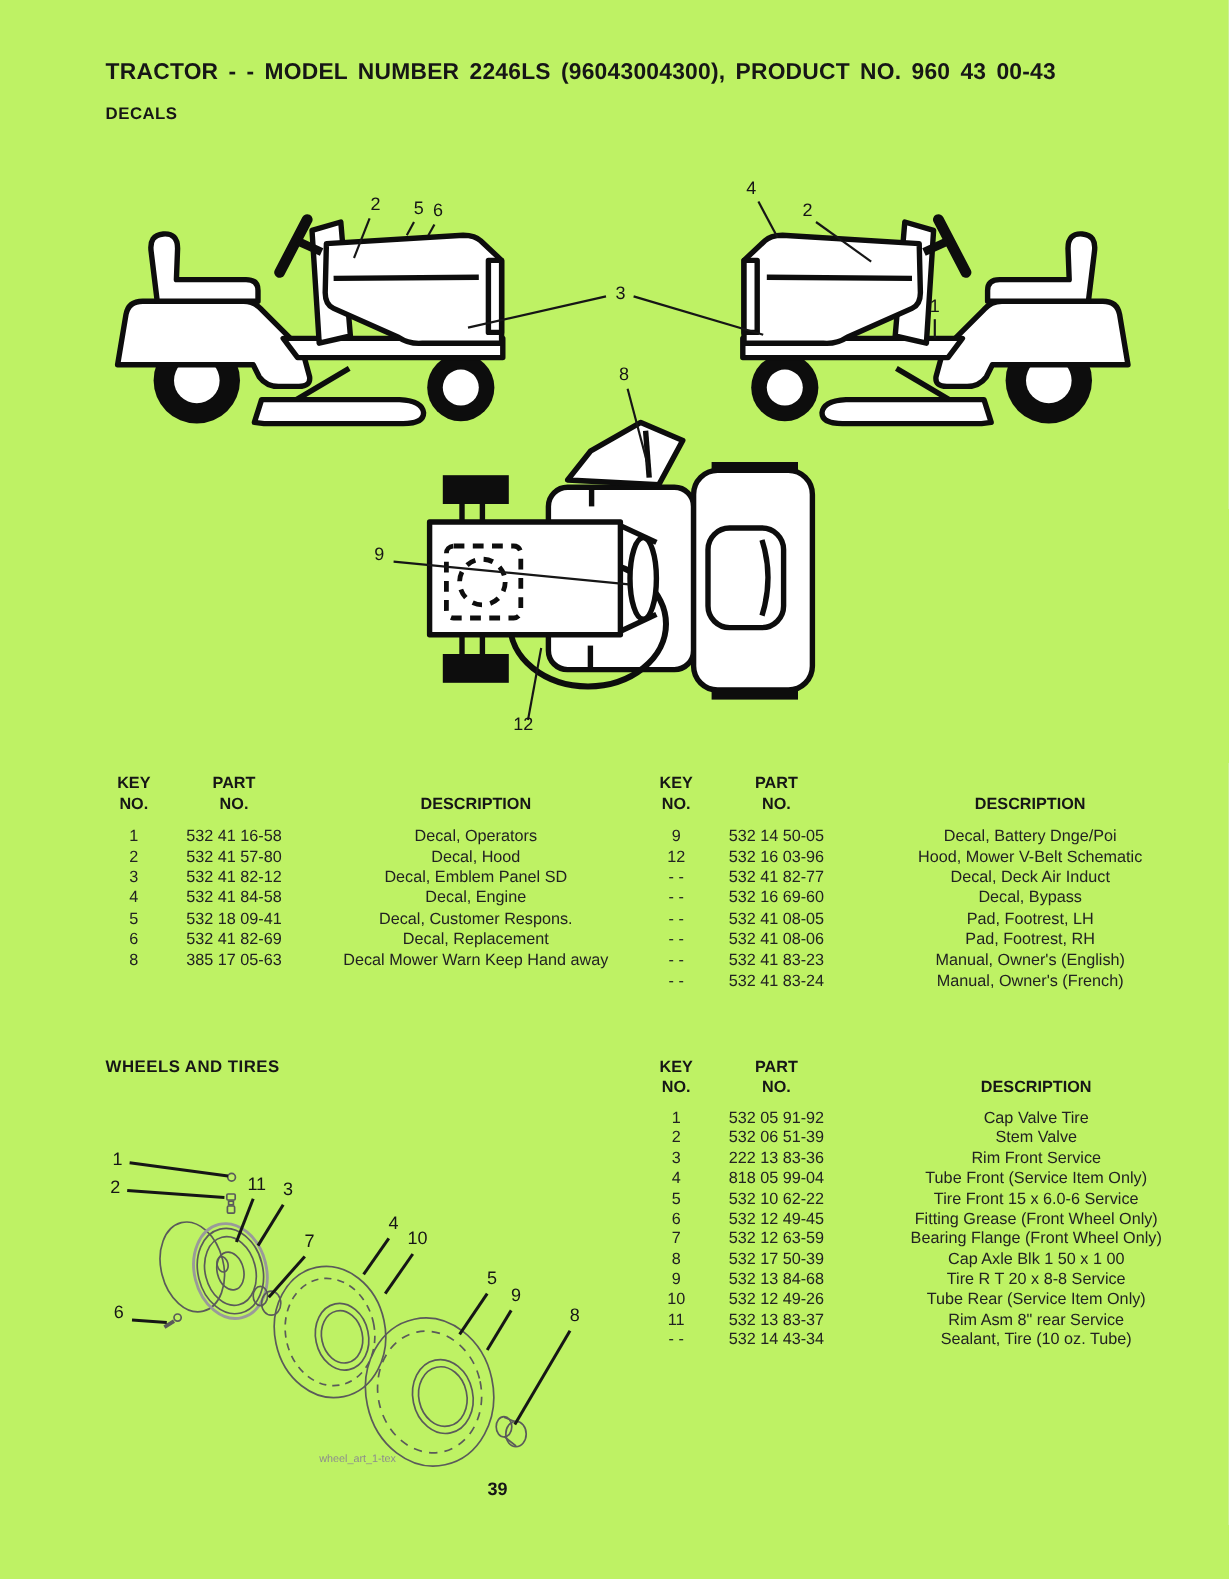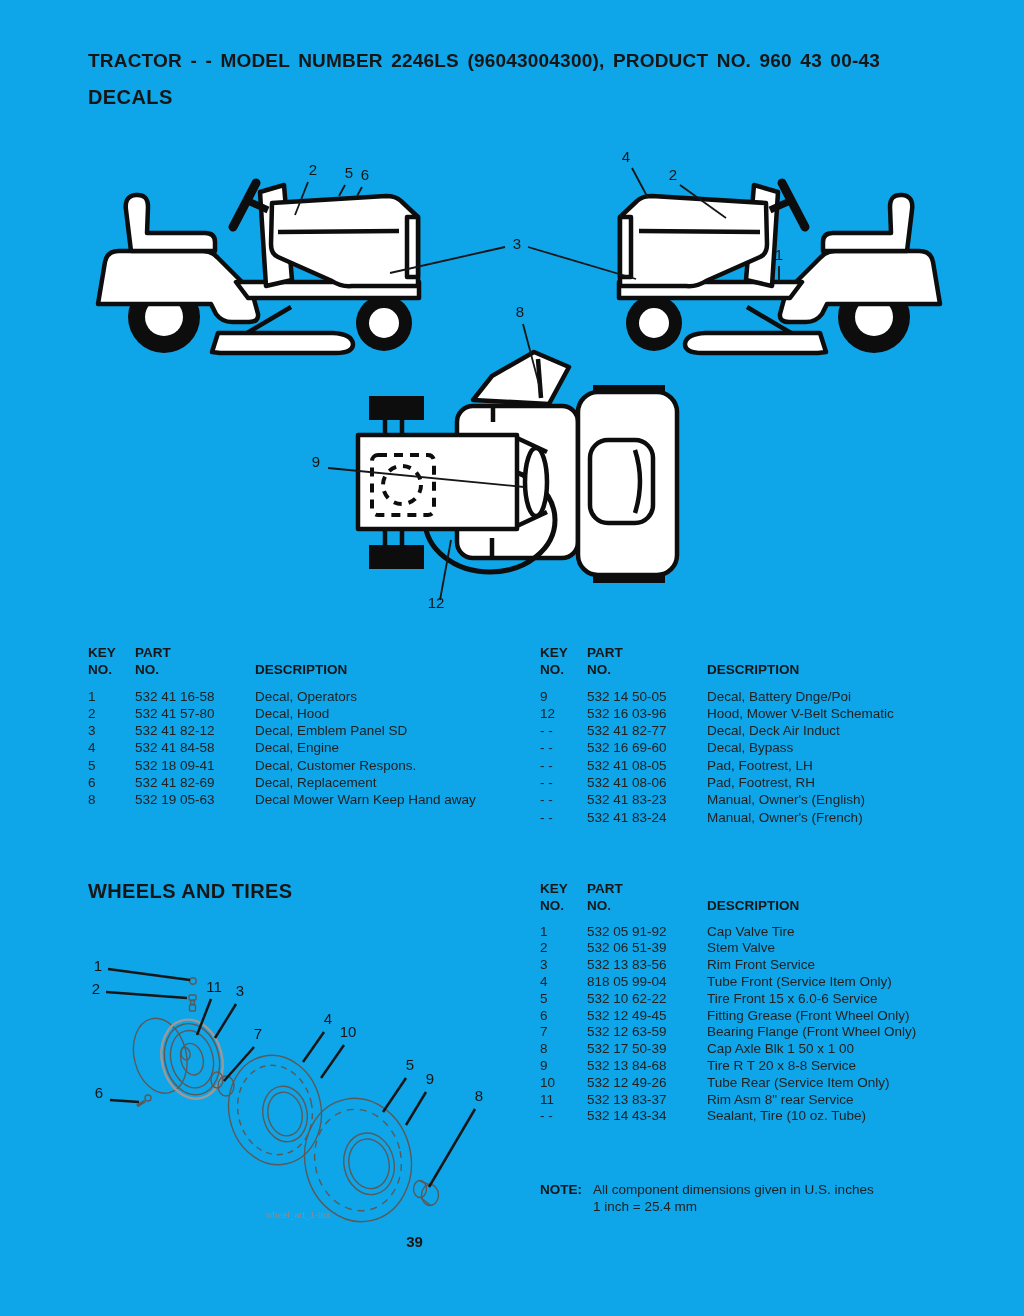--- a/index.html
+++ b/index.html
@@ -1,36 +1,36 @@
 <!DOCTYPE html>
 <html><head>
 <meta charset="utf-8">
 <style>
   html,body{margin:0;padding:0;background:#e8e8e8;}
   #page{
     position:relative;width:1024px;height:1316px;margin:0 auto;
-    background:#0ea5e9;overflow:hidden;
+    background:#bef264;overflow:hidden;
     font-family:"Liberation Sans","DejaVu Sans",sans-serif;
     color:#1c1c1c;
   }
   .abs{position:absolute;}
   #doc-title{
     left:88px;top:50px;width:880px;
     font-size:19px;font-weight:bold;letter-spacing:.2px;word-spacing:3px;
     color:#161616;
   }
   .section-title{
-    font-size:20px;font-weight:bold;color:#161616;letter-spacing:.4px;
+    font-size:14px;font-weight:bold;color:#161616;letter-spacing:.4px;
   }
   #decals-heading{left:88px;top:86px;}
   #wheels-heading{left:88px;top:880px;}
 
   
   .ptable{font-size:13.5px;line-height:17.3px;color:#222;}
-  .trow{display:grid;grid-template-columns:47px 120px auto;column-gap:0;}
+  .trow{display:grid;grid-template-columns:47px 120px auto;column-gap:0;text-align:center;}
   .thead .trow{font-weight:bold;color:#161616;}
   .thead{margin-bottom:9px;}
   .c-desc{white-space:nowrap;}
 
   #decals-table-left{left:88px;top:644px;width:450px;}
   #decals-table-right{left:540px;top:644px;width:470px;}
   #wheels-table{left:540px;top:881px;width:480px;}
   #wheels-table .trow{line-height:16.8px;}
 
   #note-block{
@@ -192,21 +192,21 @@
         <span>532 18 09-41</span>
         <span class="c-desc">Decal, Customer Respons.</span>
       </div>
     <div class="trow">
         <span>6</span>
         <span>532 41 82-69</span>
         <span class="c-desc">Decal, Replacement</span>
       </div>
     <div class="trow">
         <span>8</span>
-        <span>532 19 05-63</span>
+        <span>385 17 05-63</span>
         <span class="c-desc">Decal Mower Warn Keep Hand away</span>
       </div>
   </div>
 
   <div class="abs ptable" id="decals-table-right">
     <div class="thead">
       <div class="trow">
         <span>KEY</span>
         <span>PART</span>
         <span></span>
@@ -353,21 +353,21 @@
         <span>532 05 91-92</span>
         <span class="c-desc">Cap Valve Tire</span>
       </div>
     <div class="trow">
         <span>2</span>
         <span>532 06 51-39</span>
         <span class="c-desc">Stem Valve</span>
       </div>
     <div class="trow">
         <span>3</span>
-        <span>532 13 83-56</span>
+        <span>222 13 83-36</span>
         <span class="c-desc">Rim Front Service</span>
       </div>
     <div class="trow">
         <span>4</span>
         <span>818 05 99-04</span>
         <span class="c-desc">Tube Front (Service Item Only)</span>
       </div>
     <div class="trow">
         <span>5</span>
         <span>532 10 62-22</span>
@@ -403,23 +403,16 @@
         <span>532 13 83-37</span>
         <span class="c-desc">Rim Asm 8" rear Service</span>
       </div>
     <div class="trow">
         <span>- -</span>
         <span>532 14 43-34</span>
         <span class="c-desc">Sealant, Tire (10 oz. Tube)</span>
       </div>
   </div>
 
-  <div class="abs" id="note-block">
-    <span id="note-label">NOTE:</span>
-    <span>
-      <span>All component dimensions given in U.S. inches</span><br>
-      <span>1 inch = 25.4 mm</span>
-    </span>
-  </div>
 
   <div class="abs" id="page-number">39</div>
 
 </div>
 
 </body></html>

